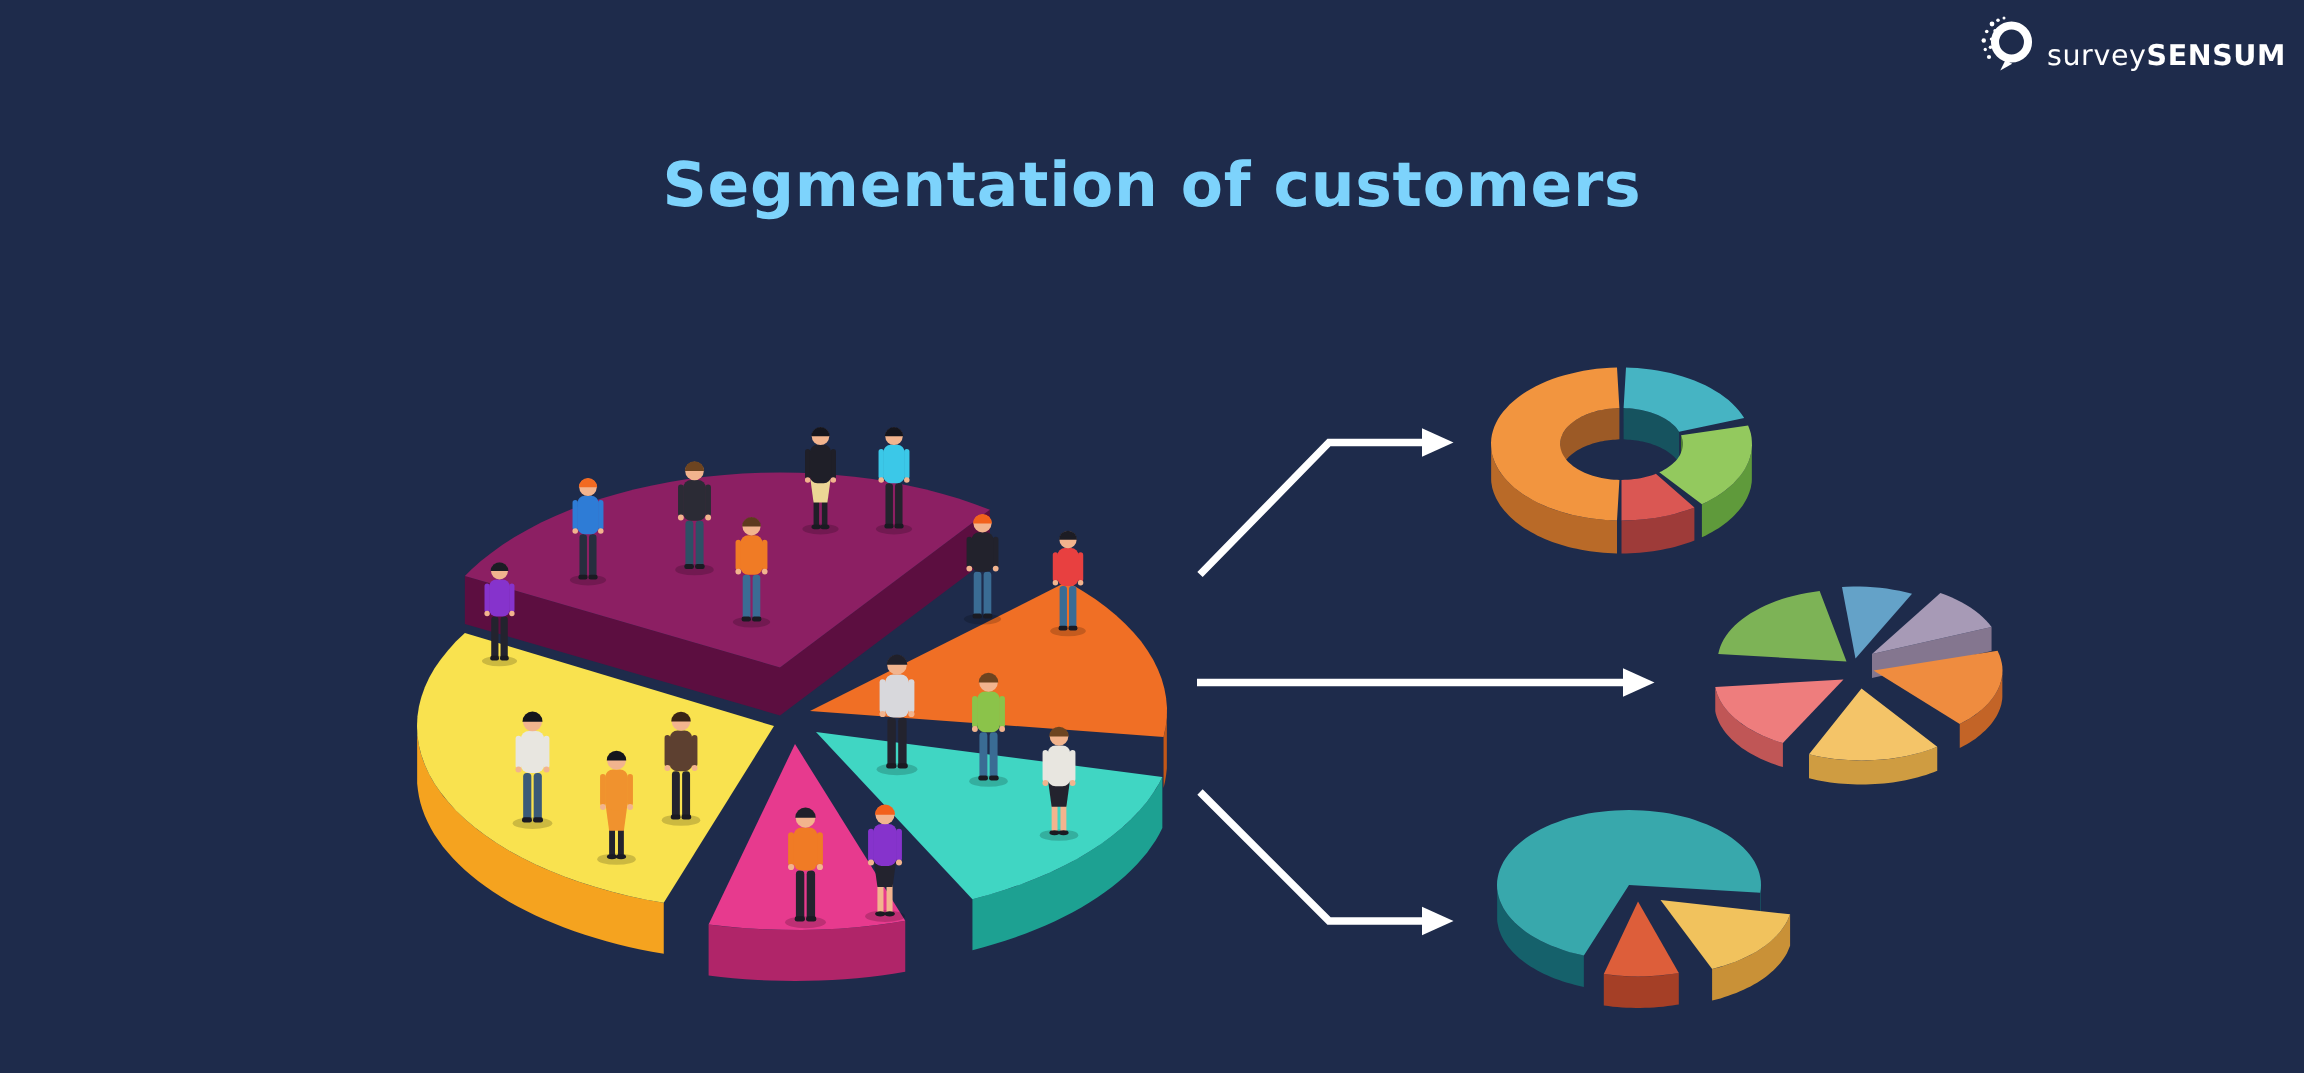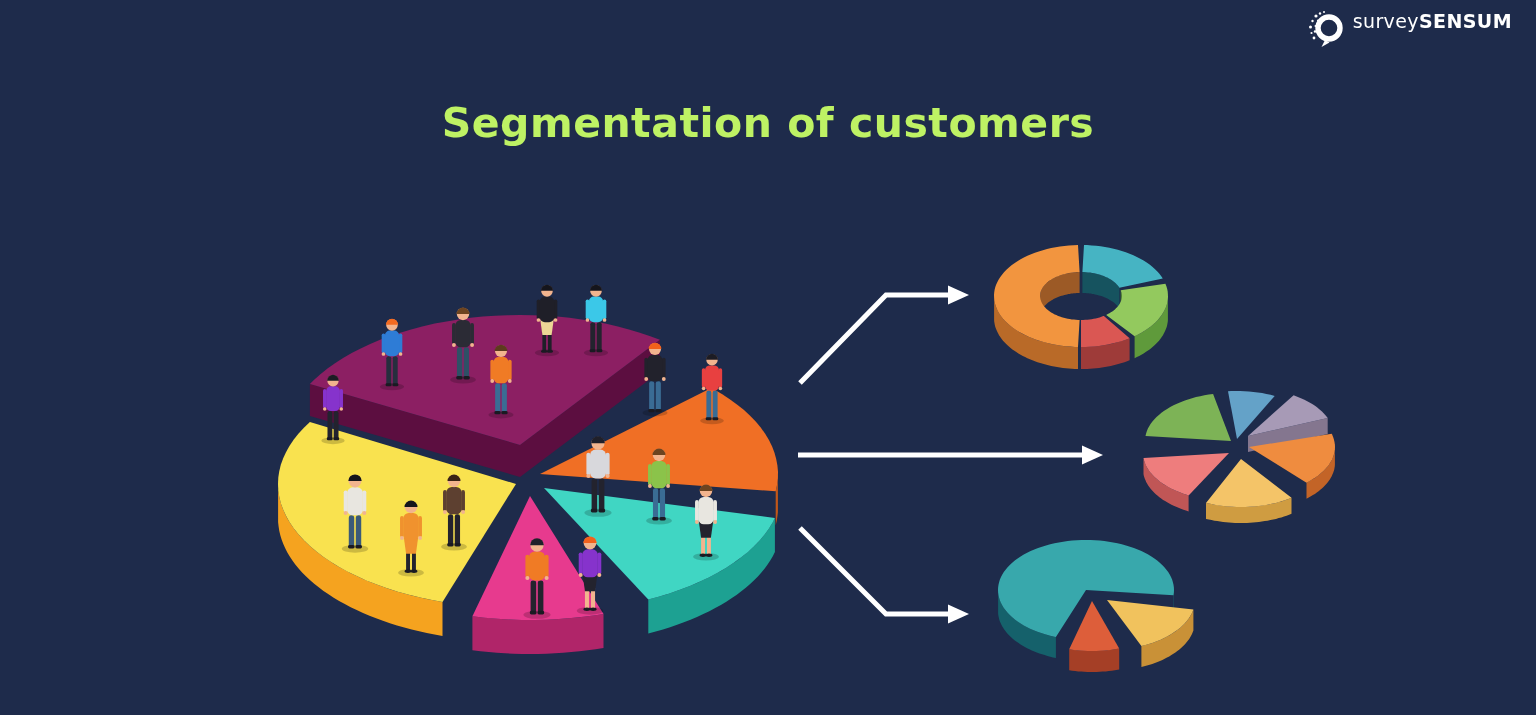--- a/index.html
+++ b/index.html
@@ -2,29 +2,29 @@
 <html><head>
 <meta charset="utf-8">
 <style>
   html,body{margin:0;padding:0;}
   body{
     width:1536px;height:715px;position:relative;overflow:hidden;
     background:#1e2b4b;
     font-family:"DejaVu Sans","Liberation Sans",sans-serif;
   }
   .logo{
-    position:absolute;top:10px;right:24px;height:38px;
-    display:flex;align-items:flex-start;gap:7px;color:#fff;
+    position:absolute;top:10px;right:12px;height:38px;
+    display:flex;align-items:flex-end;gap:7px;color:#fff;
   }
   .logo-text{font-size:19px;letter-spacing:.4px;white-space:nowrap;}
   .logo-text .light{font-weight:400;}
   .logo-text .bold{font-weight:700;}
   .title{
     position:absolute;top:96px;left:0;right:0;text-align:center;
-    color:#bef264;font-weight:700;font-size:41px;line-height:1.32;
+    color:#7dd3fc;font-weight:700;font-size:41px;line-height:1.32;
     letter-spacing:.5px;
   }
   #scene{position:absolute;left:0;top:0;}
 </style>
 </head>
 <body>
 
 <svg id="scene" width="1536" height="715" viewBox="0 0 1536 715">
     <g>
       <path d="M278.1,488.3L278.6,492.6L279.3,497.0L280.3,501.3L281.6,505.5L283.2,509.8L285.1,514.0L287.2,518.2L289.6,522.3L292.4,526.4L295.3,530.5L298.6,534.4L302.1,538.4L305.9,542.2L309.9,546.0L314.2,549.7L318.7,553.3L323.5,556.9L328.5,560.3L333.7,563.7L339.1,567.0L344.8,570.1L350.7,573.2L356.7,576.1L363.0,579.0L369.5,581.7L376.1,584.3L382.9,586.8L389.9,589.2L397.0,591.4L404.3,593.5L411.7,595.5L419.2,597.3L426.8,599.0L434.6,600.5L442.5,601.9L442.5,635.9L434.6,634.5L426.8,633.0L419.2,631.3L411.7,629.5L404.3,627.5L397.0,625.4L389.9,623.2L382.9,620.8L376.1,618.3L369.5,615.7L363.0,613.0L356.7,610.1L350.7,607.2L344.8,604.1L339.1,601.0L333.7,597.7L328.5,594.3L323.5,590.9L318.7,587.3L314.2,583.7L309.9,580.0L305.9,576.2L302.1,572.4L298.6,568.4L295.3,564.5L292.4,560.4L289.6,556.3L287.2,552.2L285.1,548.0L283.2,543.8L281.6,539.5L280.3,535.3L279.3,531.0L278.6,526.6L278.1,522.3Z" fill="#f5a31f"></path>

